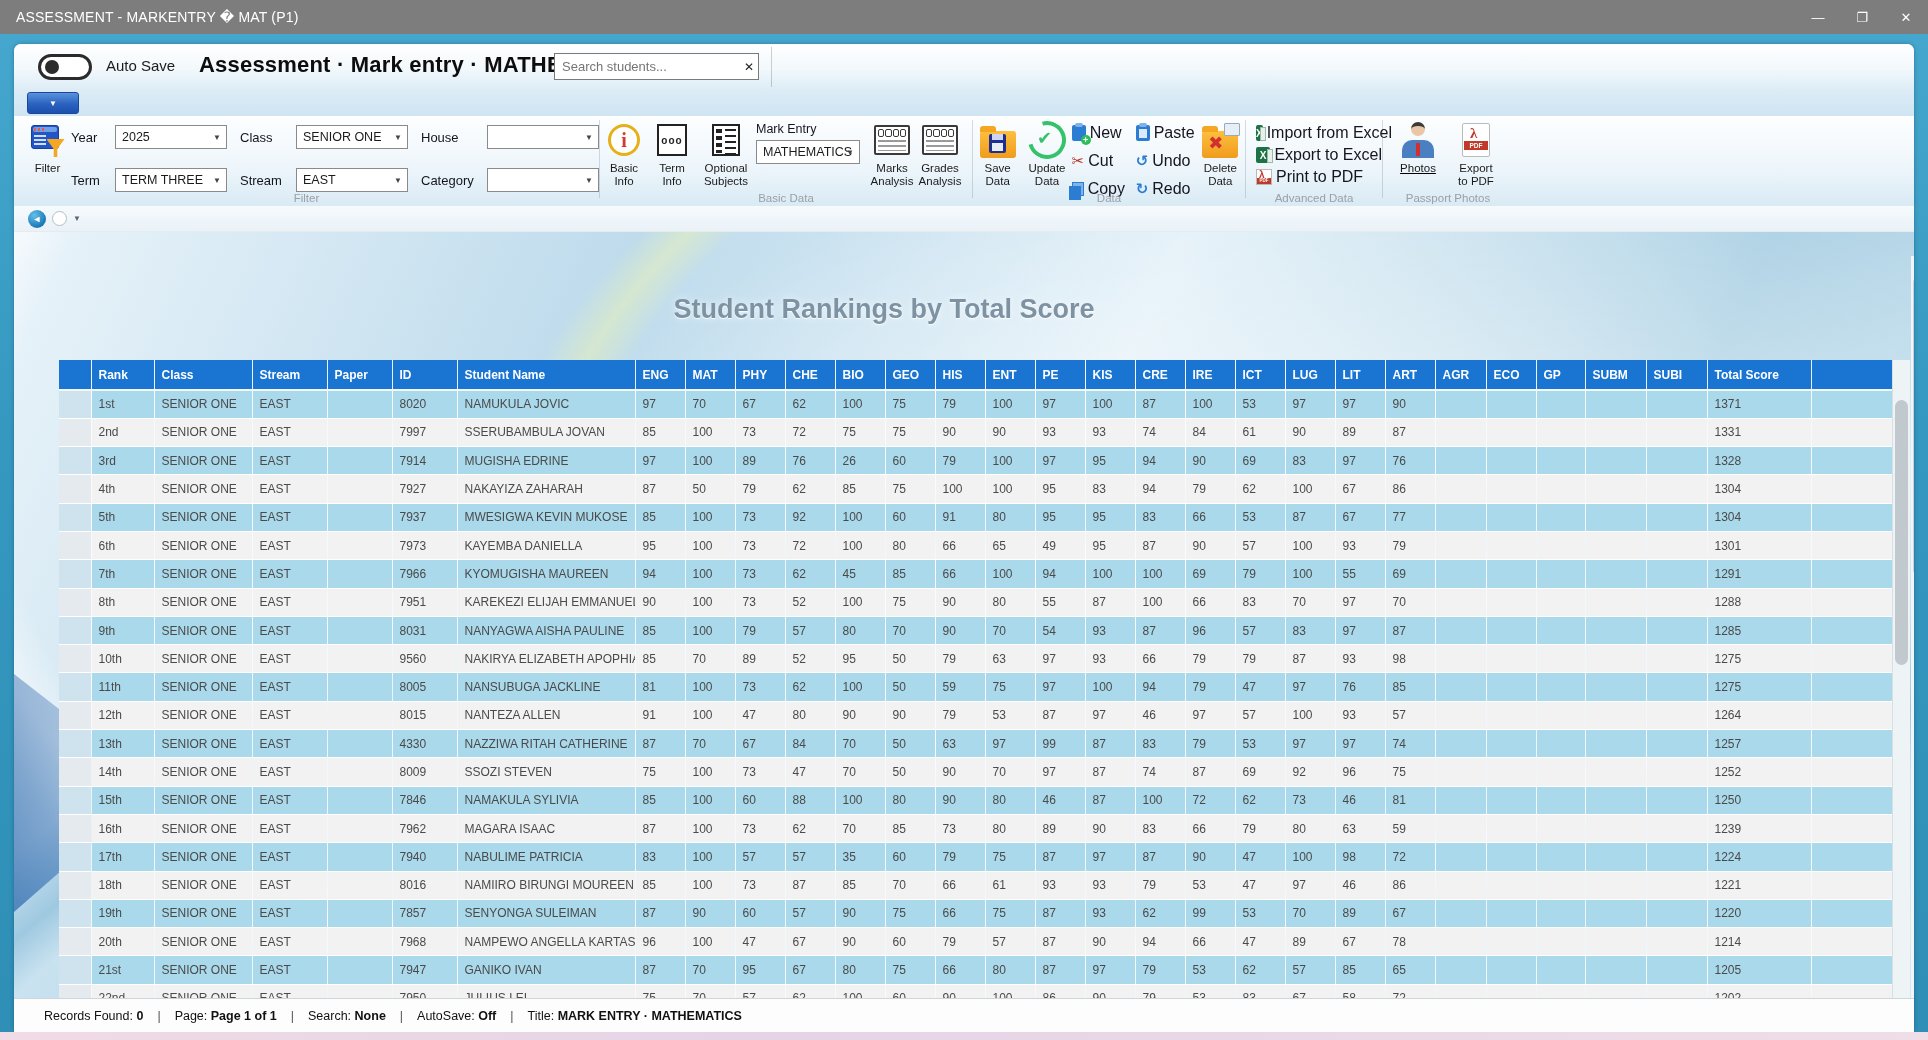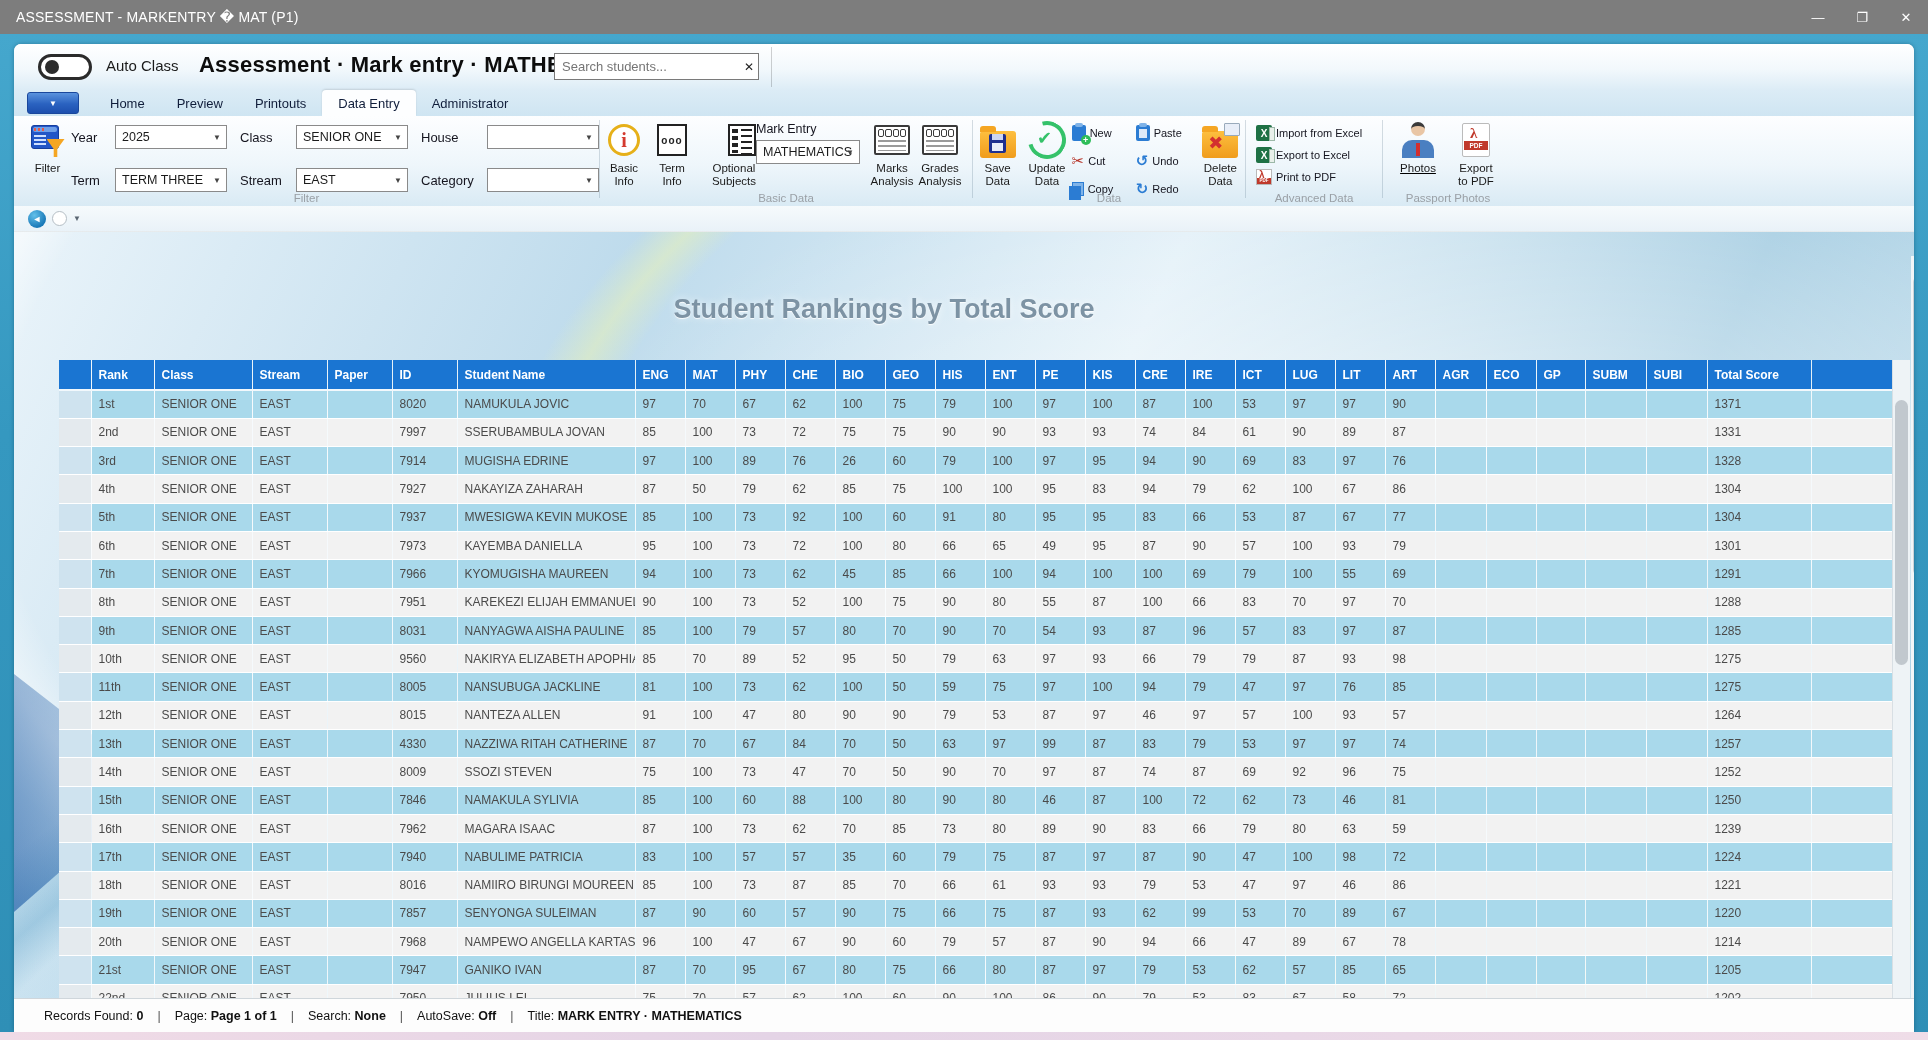--- a/index.html
+++ b/index.html
@@ -111,21 +111,21 @@
   .ic-update .ring{position:absolute;inset:0;border:4px solid #35c26a;border-radius:50%;
                    border-left-color:transparent;transform:rotate(30deg);}
   .ic-update .chk{position:absolute;left:9px;top:6px;font-size:18px;color:#35c26a;font-weight:bold;}
   .ic-delfolder{position:relative;width:36px;height:27px;background:linear-gradient(180deg,#fdbf3f,#f09c1c);
              border-radius:3px;margin-top:8px;}
   .ic-delfolder:before{content:"";position:absolute;left:0;top:-5px;width:16px;height:6px;background:#f5a623;border-radius:3px 3px 0 0;}
   .ic-delfolder .page{position:absolute;right:-2px;top:-8px;width:16px;height:13px;background:#e8eef8;
              border:1px solid #9ab;border-radius:1px;}
   .ic-delfolder .x{position:absolute;left:6px;top:1px;font-size:18px;font-weight:bold;color:#d32f2f;}
   .mini{display:flex;align-items:center;height:22px;cursor:default;}
-  .mini .mlabel{font-size:11px;color:#15151f;margin-left:4px;white-space:nowrap;}
+  .mini .mlabel{font-size:16px;color:#15151f;margin-left:4px;white-space:nowrap;}
   .ic-clip{position:relative;width:14px;height:16px;background:#2b7cd3;border-radius:2px;}
   .ic-clip:before{content:"";position:absolute;left:3px;top:-2px;width:8px;height:4px;background:#7fb3e8;border-radius:2px;}
   .ic-clip.paste:after{content:"";position:absolute;left:3px;top:4px;width:8px;height:9px;background:#dce9f8;}
   .badge-plus{position:absolute;right:-5px;bottom:-4px;width:10px;height:10px;border-radius:50%;background:#2ebd59;
               color:#fff;font-size:9px;line-height:10px;text-align:center;font-weight:bold;}
   .ic-cut{font-size:15px;color:#b8392e;}
   .ic-copy{position:relative;width:12px;height:14px;background:#7fb3e8;border:1px solid #2b7cd3;}
   .ic-copy:after{content:"";position:absolute;left:-4px;top:3px;width:12px;height:14px;background:#2b7cd3;}
   .ic-undo,.ic-redo{font-size:15px;color:#2b7cd3;font-weight:bold;}
   .ic-xls{width:16px;height:16px;background:#1e7145;border-radius:2px;color:#fff;font-size:10px;font-weight:bold;
@@ -144,21 +144,21 @@
   .ic-person .tie{position:absolute;left:16px;bottom:2px;width:4px;height:13px;background:#d32f2f;}
   .ic-pdfbig{position:relative;width:28px;height:34px;background:#fff;border:1px solid #bbb;border-radius:2px;}
   .ic-pdfbig .sw{position:absolute;left:7px;top:1px;font-size:15px;color:#c0392b;font-weight:bold;
                  font-family:"Liberation Serif",serif;}
   .ic-pdfbig .bar{position:absolute;left:1px;bottom:6px;width:24px;height:9px;background:#c0392b;color:#fff;
                  font-size:6.5px;line-height:9px;text-align:center;font-weight:bold;}
 
   
   .g-basic{width:372px;display:flex;}
   .g-basic .stackbtn{width:48px;}
-  .g-basic .stackbtn.opt{width:60px;align-items:flex-end;}
+  .g-basic .stackbtn.opt{width:60px;}
   .me-col{width:112px;padding-top:6px;}
   .me-col .melabel{font-size:12.5px;color:#15151f;margin-bottom:4px;}
   .g-data{width:272px;display:flex;}
   .g-data .stackbtn{width:50px;}
   .minigrid{display:grid;grid-template-columns:62px 60px;padding-top:6px;column-gap:2px;}
   .g-adv{width:136px;display:flex;flex-direction:column;padding-top:6px;}
   .g-pass{width:130px;display:flex;justify-content:center;gap:4px;}
 
   
   .navstrip{position:absolute;left:0;top:162px;width:1900px;height:26px;
@@ -242,40 +242,33 @@
     </div>
   </div>
 
   <div class="frame">
     <div class="panel">
 
       <div class="topbar">
         <div class="toggle">
           <div class="knob"></div>
         </div>
-        <span class="autosave-label">Auto Class</span>
+        <span class="autosave-label">Auto Save</span>
         <span class="app-title">Assessment · Mark entry · MATHEMATICS</span>
         <div class="searchbox">
           <input value="" placeholder="Search students..." style="">
           <span class="clear">✕</span>
         </div>
         <div class="vsep"></div>
       </div>
 
       <div class="tabrow">
         <div class="filebtn">
           <span>▼</span>
         </div>
-        <div class="tabs" id="tabs">
-            <div class="tab">Home</div>
-            <div class="tab">Preview</div>
-            <div class="tab">Printouts</div>
-            <div class="tab active">Data Entry</div>
-            <div class="tab">Administrator</div>
-          </div>
       </div>
 
       <div class="ribbon">
 
         <div class="rgroup g-filter">
           <div class="stackbtn filter-big">
             <div class="iconbox">
               <div class="ic-filterwin">
                 <div class="win"></div>
                   <div class="winbar"></div>

